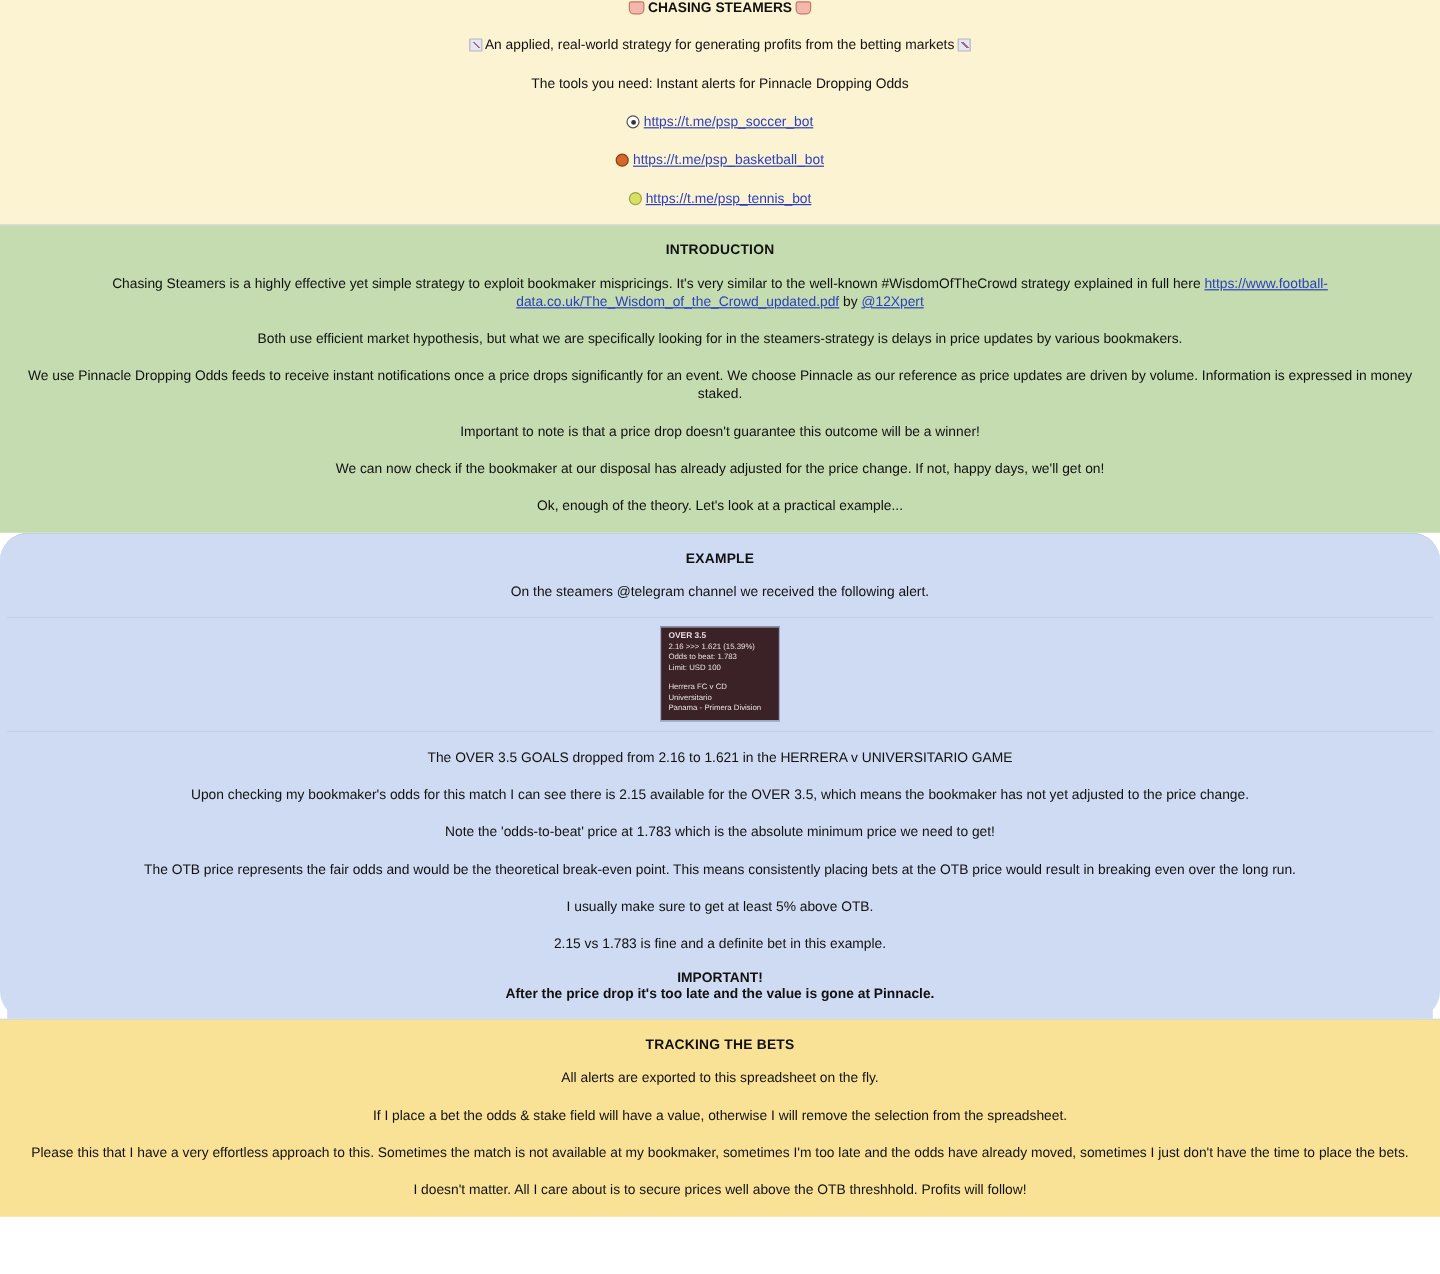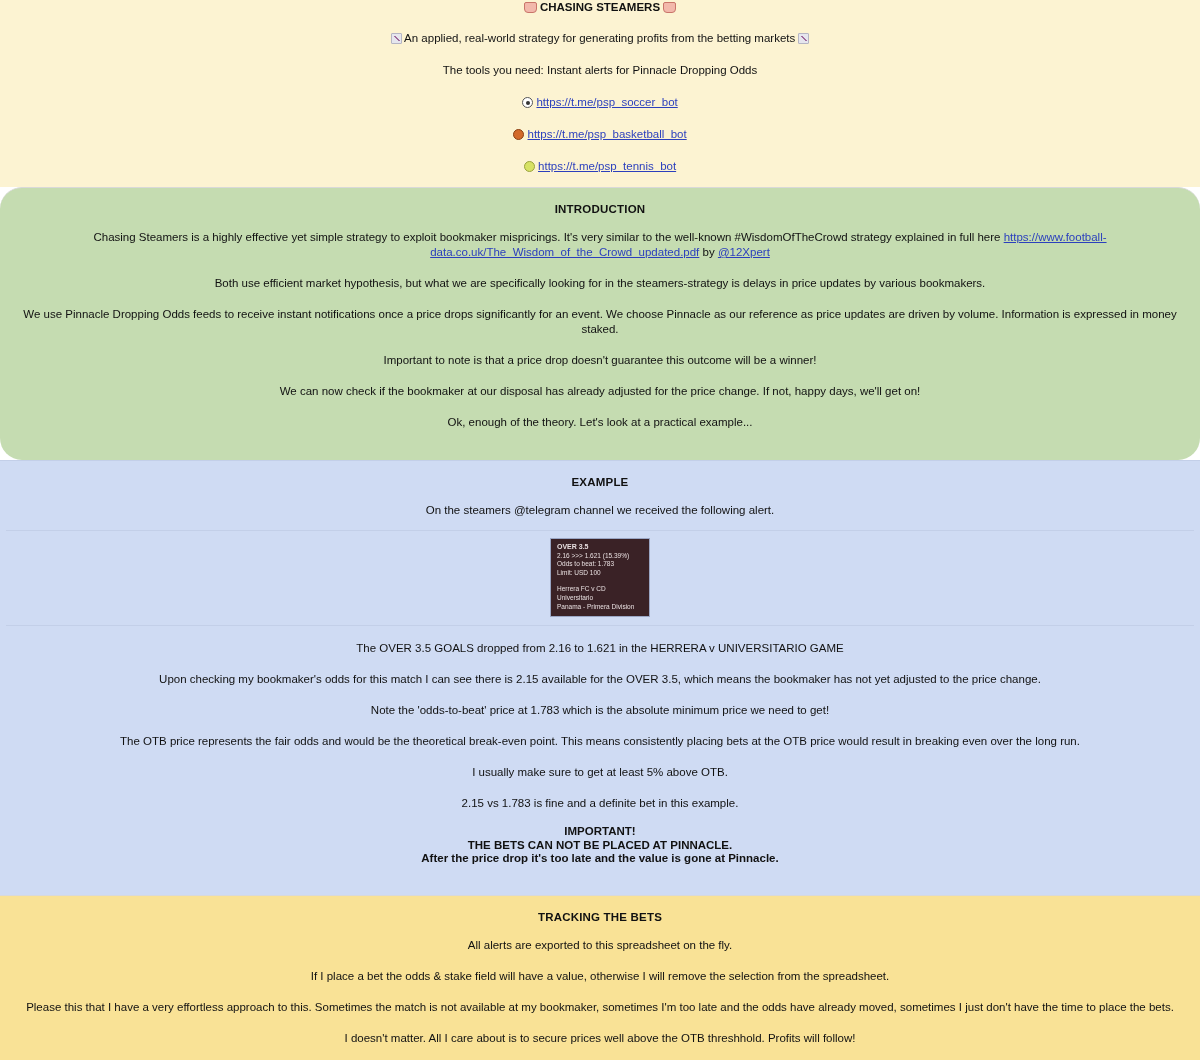--- a/index.html
+++ b/index.html
@@ -21,22 +21,22 @@
     height: 1062px;
     position: relative;
   }
 
   .band {
     width: 100%;
     text-align: center;
     padding: 0 6px;
   }
   .band-header   { background: #fcf3d2; padding-top: 0;  padding-bottom: 13px; }
-  .band-intro    { background: #c5dcb1; padding-top: 14px;  padding-bottom: 30px; border-top: 1px solid #d9d9d9; border-radius: 22px; }
-  .band-example  { background: #cfdbf3; padding-top: 14px;  padding-bottom: 16px;  border-top: 1px solid #c3cfe8; }
+  .band-intro    { background: #c5dcb1; padding-top: 14px;  padding-bottom: 14px; border-top: 1px solid #d9d9d9; }
+  .band-example  { background: #cfdbf3; padding-top: 14px;  padding-bottom: 0px;  border-top: 1px solid #c3cfe8; border-radius: 23px; }
   .band-tracking { background: #f9e296; padding-top: 14px;  padding-bottom: 14px; border-top: 1px solid #d9d9d9; }
 
   .section-title {
     font-weight: bold;
     font-size: 11.5px;
     letter-spacing: 0.2px;
     margin: 0 0 14px 0;
     line-height: 14px;
   }
   .line {
@@ -215,21 +215,20 @@
 
     <div class="example-body">
       <div class="line">The OVER 3.5 GOALS dropped from 2.16 to 1.621 in the HERRERA v UNIVERSITARIO GAME</div>
       <div class="line">Upon checking my bookmaker's odds for this match I can see there is 2.15 available for the OVER 3.5, which means the bookmaker has not yet adjusted to the price change.</div>
       <div class="line">Note the 'odds-to-beat' price at 1.783 which is the absolute minimum price we need to get!</div>
       <div class="line">The OTB price represents the fair odds and would be the theoretical break-even point. This means consistently placing bets at the OTB price would result in breaking even over the long run.</div>
       <div class="line">I usually make sure to get at least 5% above OTB.</div>
       <div class="line" style="margin-bottom:14px">2.15 vs 1.783 is fine and a definite bet in this example.</div>
       <div class="important">
         <div>IMPORTANT!</div>
-        <div>THE BETS CAN NOT BE PLACED AT PINNACLE.</div>
         <div>After the price drop it's too late and the value is gone at Pinnacle.</div>
       </div>
     </div>
   </div>
 
   <div class="band band-tracking">
     <div class="section-title">TRACKING THE BETS</div>
     <div class="line">All alerts are exported to this spreadsheet on the fly.</div>
     <div class="line">If I place a bet the odds &amp; stake field will have a value, otherwise I will remove the selection from the spreadsheet.</div>
     <div class="line">Please this that I have a very effortless approach to this. Sometimes the match is not available at my bookmaker, sometimes I'm too late and the odds have already moved, sometimes I just don't have the time to place the bets.</div>

